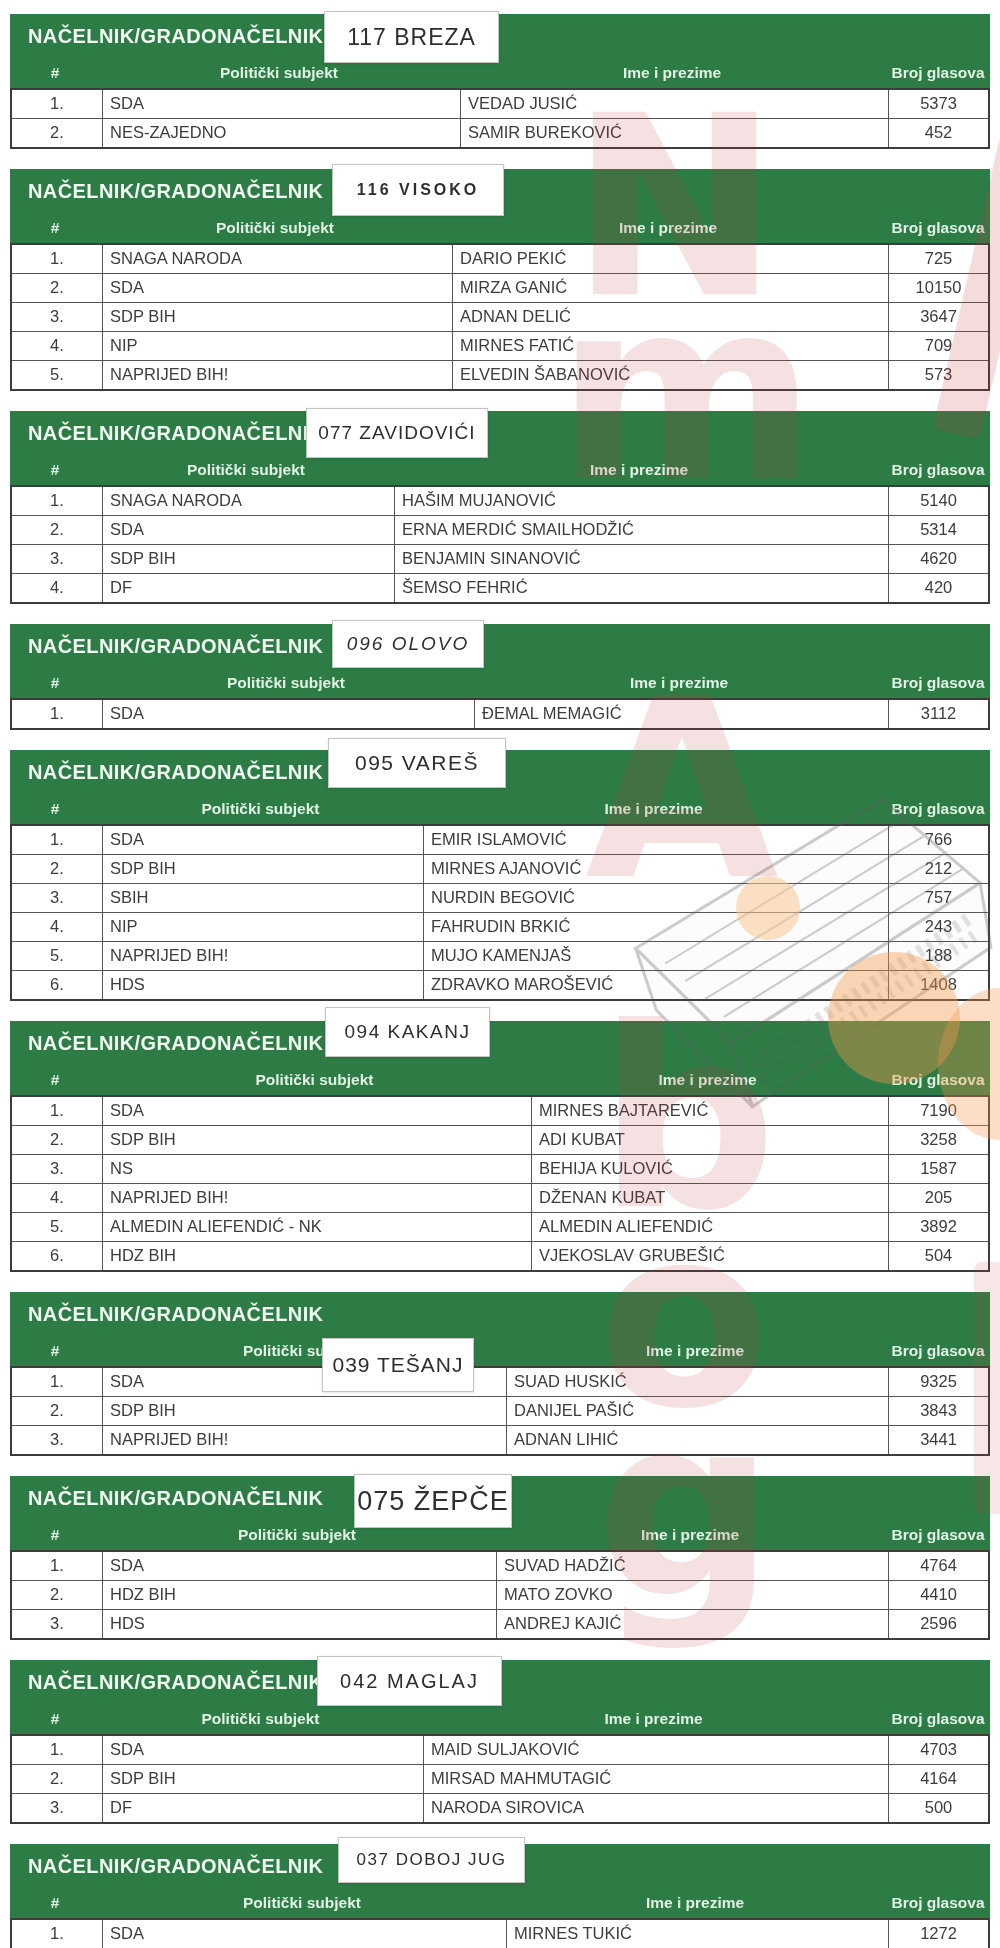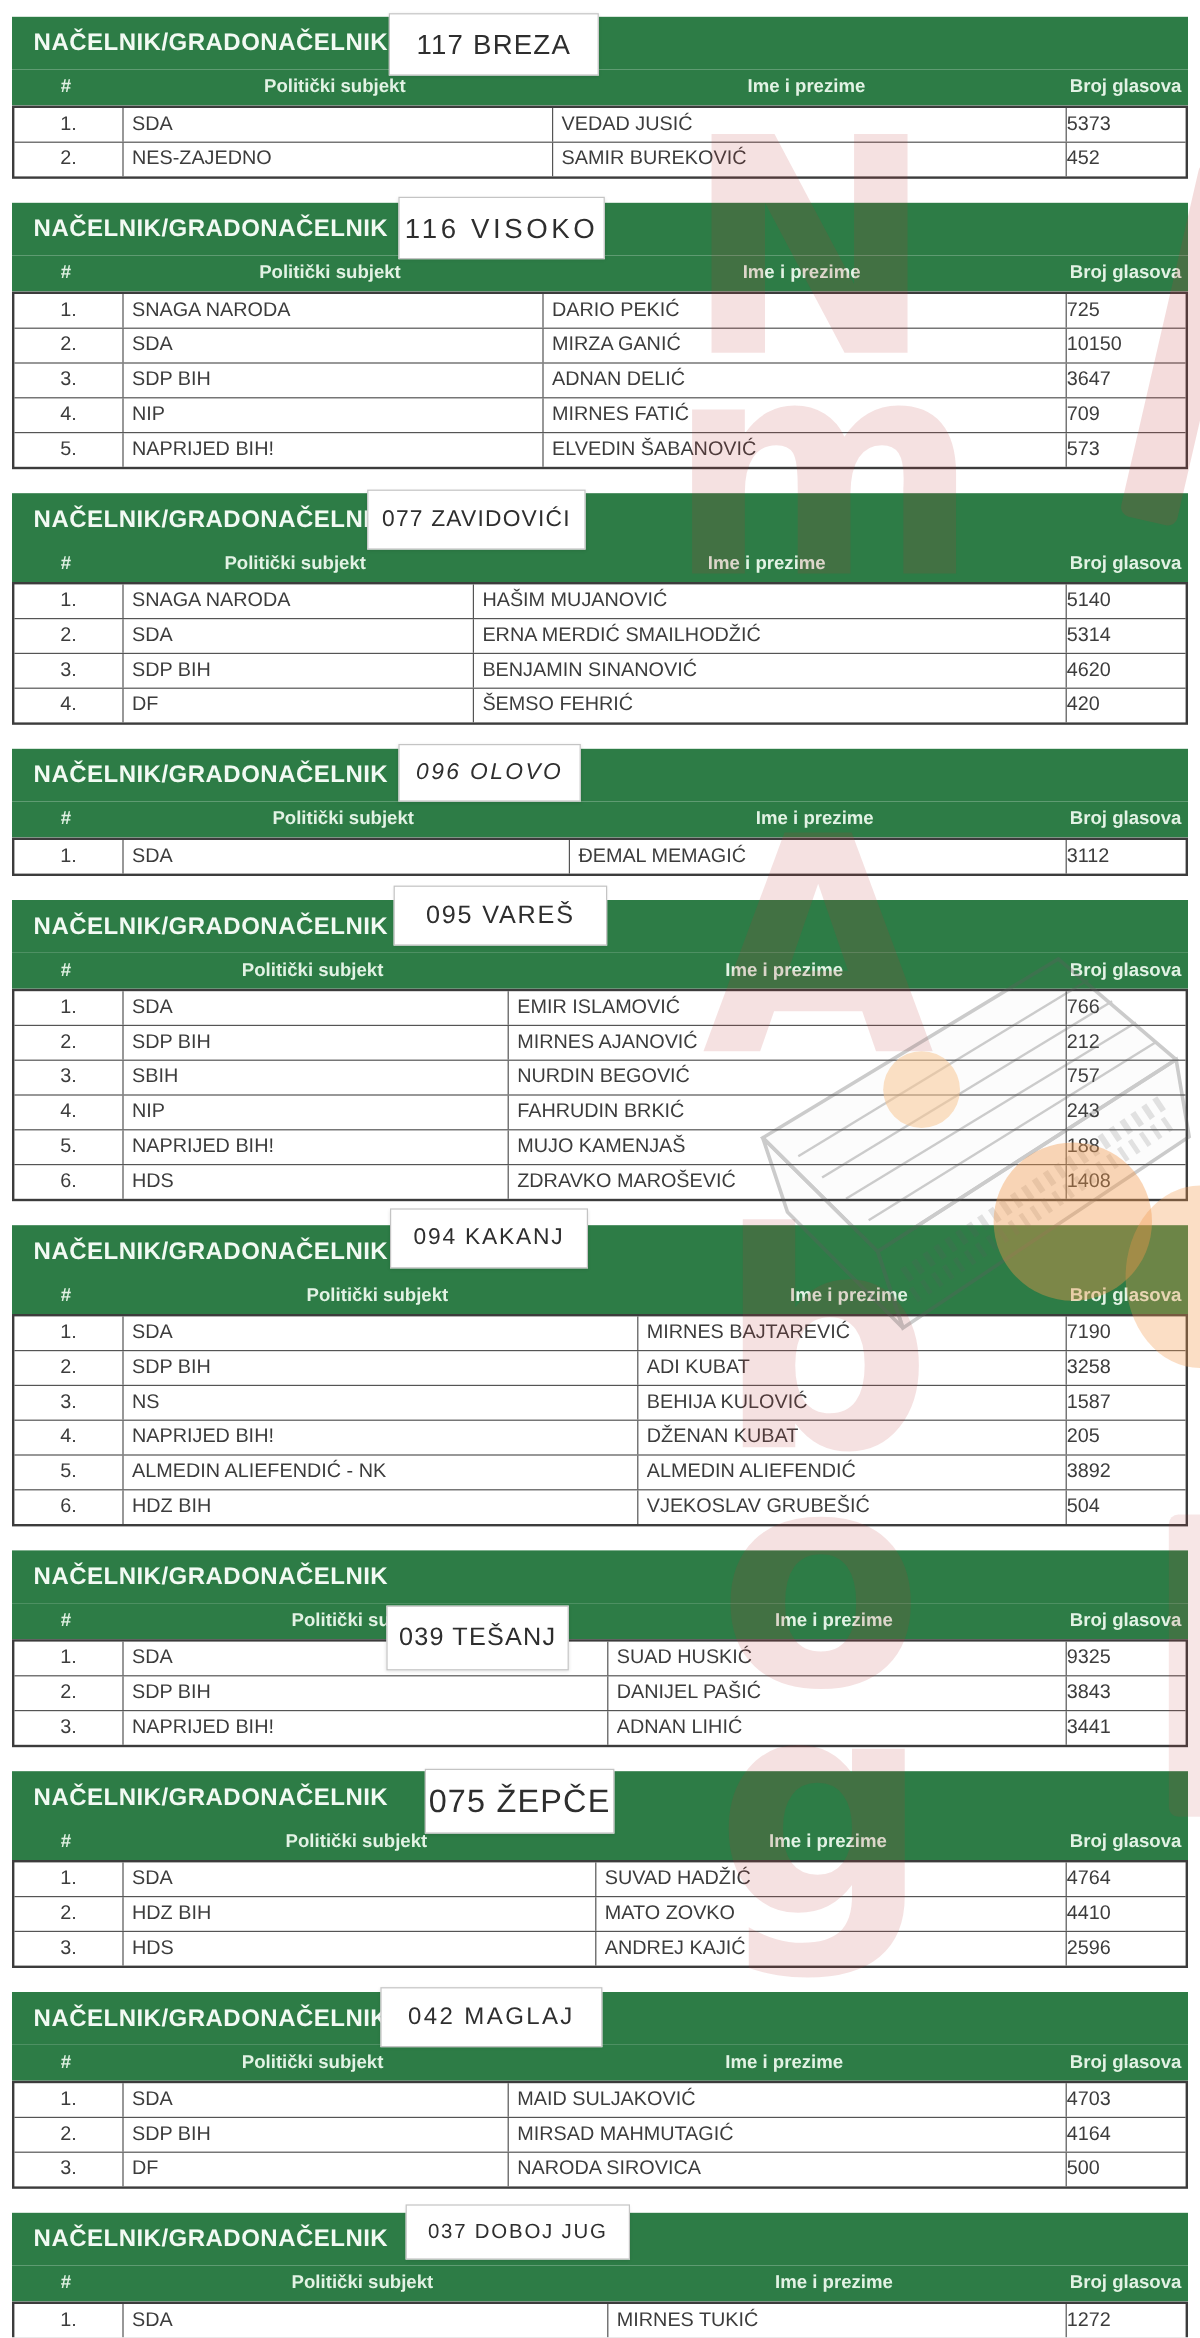--- a/index.html
+++ b/index.html
@@ -18,21 +18,21 @@
   }
   .cols{display:grid;height:30px;background:#2d7c46;}
   .hc{color:#e2f2e4;font-size:15.5px;font-weight:bold;line-height:30px;text-align:center;overflow:hidden;white-space:nowrap;}
   .rows{border:2px solid #3c3c3c;background:#fff;}
   .row{display:grid;height:28px;}
   .row + .row{border-top:1px solid #555;}
   .cell{font-size:16.5px;color:#3c3c3c;line-height:27px;overflow:hidden;white-space:nowrap;}
   .cell + .cell{border-left:1px solid #555;}
   .c-num{text-align:center;}
   .c-party,.c-name{padding-left:7px;}
-  .c-votes{}
+  .c-votes{text-align:center;}
   
   .watermark{position:absolute;inset:0;z-index:5;pointer-events:none;}
   .wletter{
     position:absolute;font-family:"DejaVu Sans",sans-serif;font-weight:bold;
     font-size:250px;line-height:0.8;color:rgba(188,52,52,0.15);
   }
   .wcircle{position:absolute;border-radius:50%;}
   .wc-big{left:828px;top:952px;width:132px;height:132px;background:rgba(242,153,74,0.40);}
   .wc-small{left:736px;top:876px;width:64px;height:64px;background:rgba(247,198,148,0.55);}
   .wc-edge{left:938px;top:988px;width:124px;height:152px;background:rgba(242,153,74,0.32);}
@@ -70,21 +70,21 @@
             <div class="cell c-num">2.</div>
             <div class="cell c-party">NES-ZAJEDNO</div>
             <div class="cell c-name">SAMIR BUREKOVIĆ</div>
             <div class="cell c-votes">452</div>
           </div>
         </div>
       </section>
       <section class="tbl">
         <div class="titlebar">
           <span class="title">NAČELNIK/GRADONAČELNIK</span>
-          <div class="codebox" style="left: 322px; top: -5px; width: 170px; height: 50px; font-size: 23px; letter-spacing: 3px;">
+          <div class="codebox" style="left: 322px; top: -5px; width: 170px; height: 50px; font-size: 16px; letter-spacing: 3px; font-weight: bold;">
             <span>116 VISOKO</span>
           </div>
         </div>
         <div class="cols" style="grid-template-columns: 90px 350px 436px 1fr;">
           <div class="hc">#</div>
           <div class="hc">Politički subjekt</div>
           <div class="hc">Ime i prezime</div>
           <div class="hc">Broj glasova</div>
         </div>
         <div class="rows">

